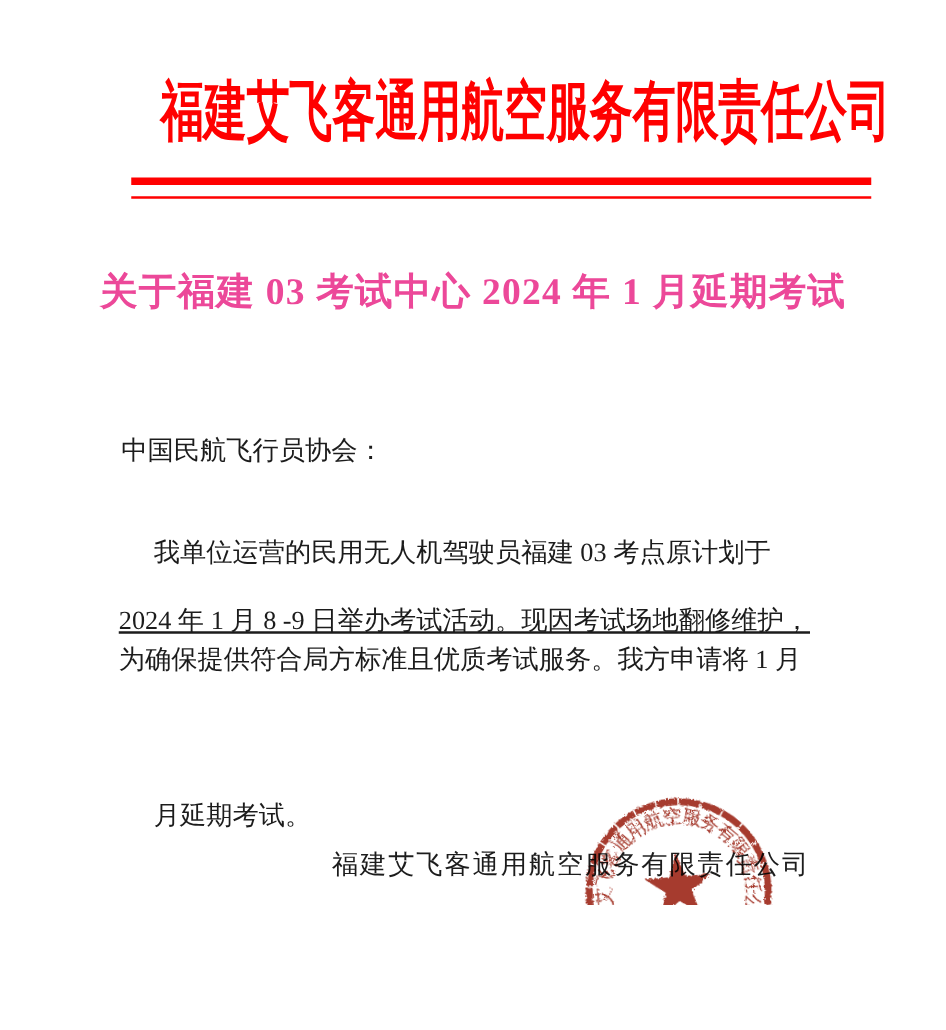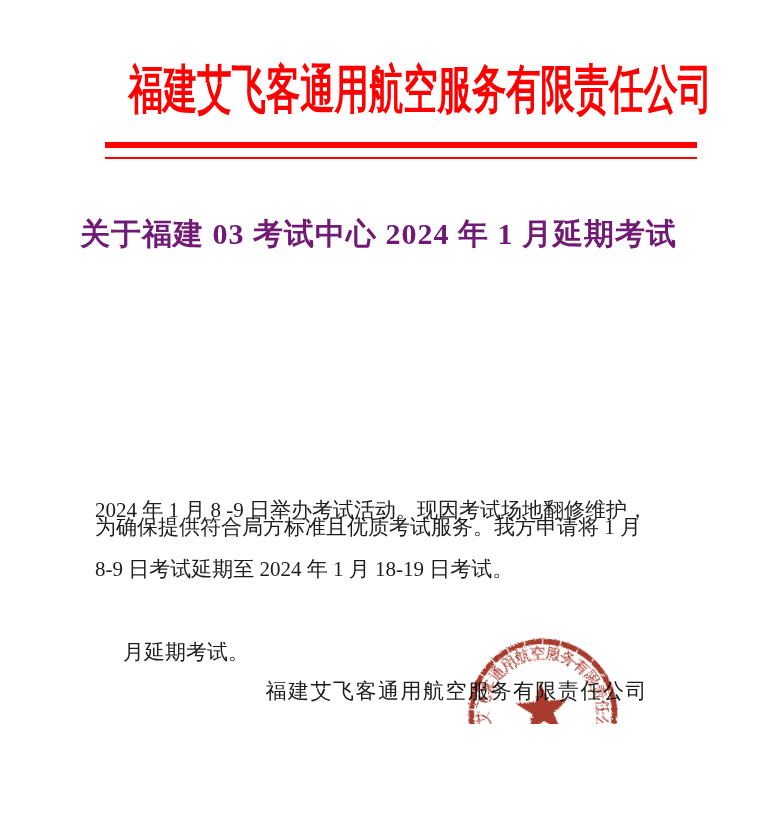--- a/index.html
+++ b/index.html
@@ -27,32 +27,32 @@
     white-space:nowrap;
   }
   .rule{position:absolute;left:105px;width:592px;background:var(--accent);}
   .rule-thick{top:142px;height:6px;}
   .rule-thin{top:157px;height:2px;}
   .doc-title{
     position:absolute;top:212px;left:0;width:757px;margin:0;
     text-align:center;
     font-size:30px;font-weight:700;line-height:43px;
     letter-spacing:1px;
-    color:#701a75;
+    color:#ec4899;
   }
   .salutation{
     position:absolute;top:346px;left:97px;
     font-size:21px;white-space:nowrap;
   }
   .para-line{
     position:absolute;left:95px;
     font-size:21px;white-space:nowrap;
   }
   .para-line-0{top:428px;left:123px;}
-  .para-line-1{top:496px;}
+  .para-line-1{top:482px;text-decoration:underline;}
   .para-line-2{top:513px;}
   .para-line-3{top:555px;}
   .request{
     position:absolute;top:638px;left:123px;
     font-size:21px;white-space:nowrap;
   }
   .sig-company{
     position:absolute;top:677px;right:109px;
     font-size:21px;letter-spacing:1.5px;white-space:nowrap;
   }
@@ -80,24 +80,25 @@
 
   <div class="letterhead-title">福建艾飞客通用航空服务有限责任公司</div>
 
   <div class="rule rule-thick"></div>
   <div class="rule rule-thin"></div>
 
   <h1 class="doc-title">
     <span>关于福建 03 考试中心 2024 年 1 月延期考试</span><br>
   </h1>
 
+  <div class="salutation">中国民航飞行员协会：</div>
 
+  <div class="para-line para-line-0">我单位运营的民用无人机驾驶员福建 03 考点原计划于</div>
   <div class="para-line para-line-1">2024 年 1 月 8 -9 日举办考试活动。现因考试场地翻修维护，</div>
   <div class="para-line para-line-2">为确保提供符合局方标准且优质考试服务。我方申请将 1 月</div>
-  <div class="para-line para-line-3">8-9 日考试延期至 2024 年 1 月 18-19 日考试。</div>
 
   <div class="request">月延期考试。</div>
 
   <div class="sig-company">福建艾飞客通用航空服务有限责任公司</div>
 
   <div class="sig-date">2023 年 12 月 18 日</div>
 
   <svg class="stamp" viewBox="0 0 160 160" xmlns="http://www.w3.org/2000/svg">
     <defs>
       <path id="arcTop" d="M 36.3 114.2 A 55.5 55.5 0 1 1 123.7 114.2" fill="none"></path>

